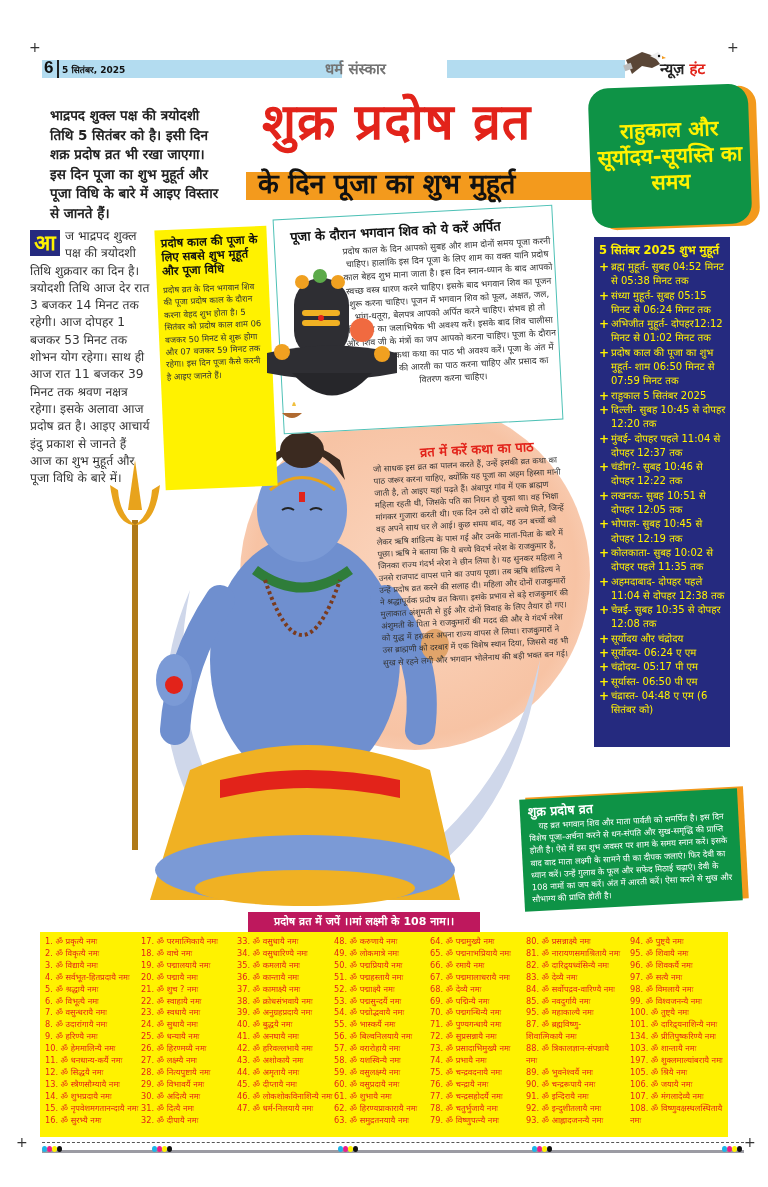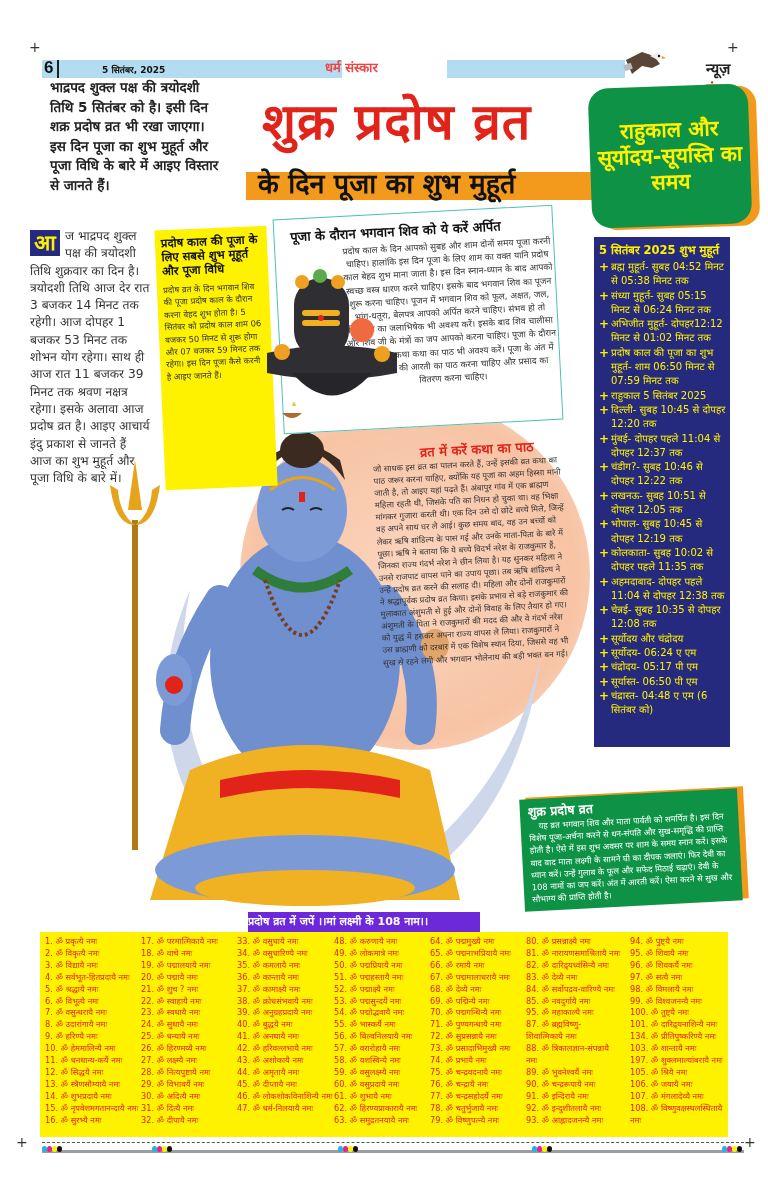--- a/index.html
+++ b/index.html
@@ -5,28 +5,28 @@
   * { box-sizing: border-box; margin: 0; padding: 0; }
   html, body { width: 768px; height: 1187px; background: #ffffff; overflow: hidden; }
   body { position: relative; font-family: "DejaVu Sans", sans-serif; color: #222; }
   .crop { position: absolute; color: #333; font-size: 14px; line-height: 14px; font-family: "DejaVu Sans", sans-serif; }
 
   
   .hdr-bar { position: absolute; left: 42px; top: 60px; width: 300px; height: 18px; background: #b3dcf0; }
   .hdr-bar2 { position: absolute; left: 447px; top: 60px; width: 178px; height: 18px; background: #b3dcf0; }
   .page-num { position: absolute; left: 44px; top: 58px; font-size: 17px; font-weight: bold; color: #111; font-family: "Liberation Sans", sans-serif; }
   .page-sep { position: absolute; left: 57px; top: 60px; width: 2px; height: 18px; background: #222; }
-  .page-date { position: absolute; left: 62px; top: 63px; font-size: 9px; font-weight: bold; color: #111; margin-left: 40px; }
-  .section { position: absolute; left: 325px; top: 58px; font-size: 13px; font-weight: bold; color: #ef4444; }
+  .page-date { position: absolute; left: 62px; top: 63px; font-size: 9px; font-weight: bold; color: #111; }
+  .section { position: absolute; left: 325px; top: 58px; font-size: 15px; font-weight: bold; color: #737373; }
   .logo { position: absolute; left: 620px; top: 46px; width: 130px; height: 36px; }
   .logo-text { position: absolute; left: 660px; top: 58px; font-size: 15px; font-weight: bold; color: #222; }
-  .logo-text span { color: #e2231a; margin-left: 46px; }
-
-  
-  .intro { position: absolute; left: 50px; top: 78px; width: 170px; font-size: 13.5px; line-height: 19.5px; font-weight: bold; color: #222; }
+  .logo-text span { color: #e2231a; }
+
+  
+  .intro { position: absolute; left: 50px; top: 106px; width: 170px; font-size: 13.5px; line-height: 19.5px; font-weight: bold; color: #222; }
 
   
   .title-main { position: absolute; left: 262px; top: 92px; font-size: 50px; font-weight: bold; color: #e2231a; letter-spacing: 1px; line-height: 60px; }
   .title-bar { position: absolute; left: 246px; top: 172px; width: 350px; height: 28px; background: #f39a1d; }
   .title-sub { position: absolute; left: 258px; top: 164px; font-size: 27px; font-weight: bold; color: #111; line-height: 40px; white-space: nowrap; }
 
   
   .badge-shadow { position: absolute; left: 598px; top: 88px; width: 160px; height: 140px; background: #f39a1d; border-radius: 18px; transform: rotate(-2deg); }
   .badge { position: absolute; left: 590px; top: 86px; width: 160px; height: 140px; background: #0e9346; border-radius: 20px; transform: rotate(-2deg); display: flex; align-items: center; justify-content: center; text-align: center; padding: 6px; }
   .badge-text { color: #fff200; font-size: 21px; font-weight: bold; line-height: 26px; }
@@ -65,21 +65,21 @@
   
   .shiva { position: absolute; left: 70px; top: 430px; width: 470px; height: 490px; }
 
   
   .shukra-box-shadow { position: absolute; left: 528px; top: 792px; width: 218px; height: 112px; background: #f39a1d; transform: rotate(-3deg); }
   .shukra-box { position: absolute; left: 522px; top: 794px; width: 218px; height: 112px; background: #0e9346; transform: rotate(-3deg); padding: 5px 8px; }
   .sb-title { color: #fff; font-size: 12.5px; font-weight: bold; line-height: 16px; }
   .sb-text { color: #fff; font-size: 8.3px; line-height: 12.2px; text-indent: 10px; }
 
   
-  .names-banner { position: absolute; left: 248px; top: 912px; width: 232px; height: 20px; background: #6d28d9; color: #fff; font-size: 11px; font-weight: bold; line-height: 20px; }
+  .names-banner { position: absolute; left: 248px; top: 912px; width: 232px; height: 20px; background: #be185d; color: #fff; font-size: 11px; font-weight: bold; line-height: 20px; text-align: center; }
   .names-area { position: absolute; left: 40px; top: 932px; width: 688px; height: 205px; background: #fff200; display: flex; padding: 4px 0 0 5px; }
   .names-col { display: flex; flex-direction: column; }
   .name-item { color: #e2231a; font-size: 8.2px; line-height: 11.9px; white-space: nowrap; }
 
   
   .dash-line { position: absolute; left: 42px; top: 1142px; width: 702px; border-top: 1.5px dashed #555; }
   .reg-line { position: absolute; left: 42px; top: 1150px; width: 702px; height: 3px; background: #9b9ba3; }
   .reg-dots { position: absolute; top: 1146px; display: flex; gap: 0; }
   .dot { width: 5px; height: 6px; border-radius: 50%; }
 </style>

